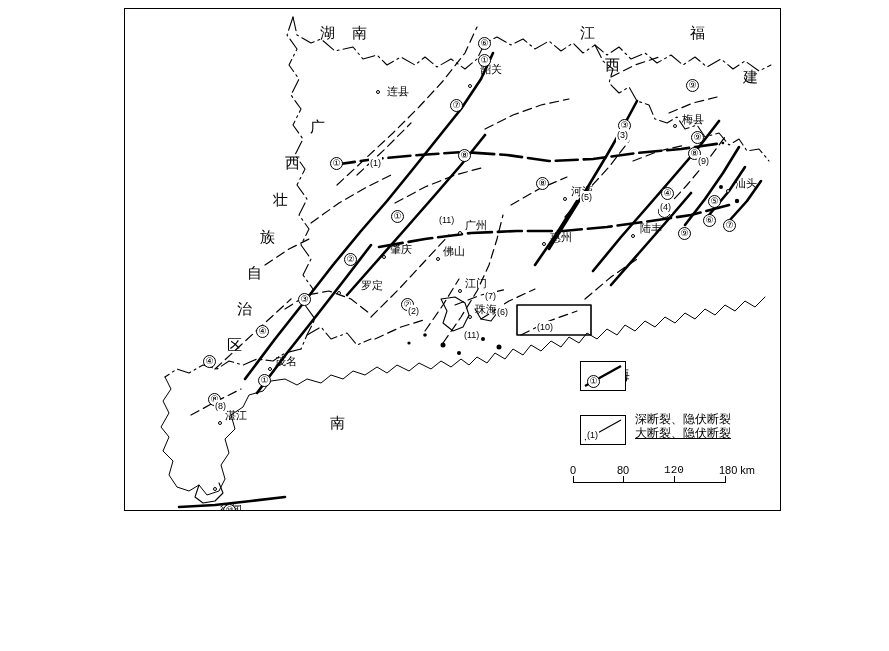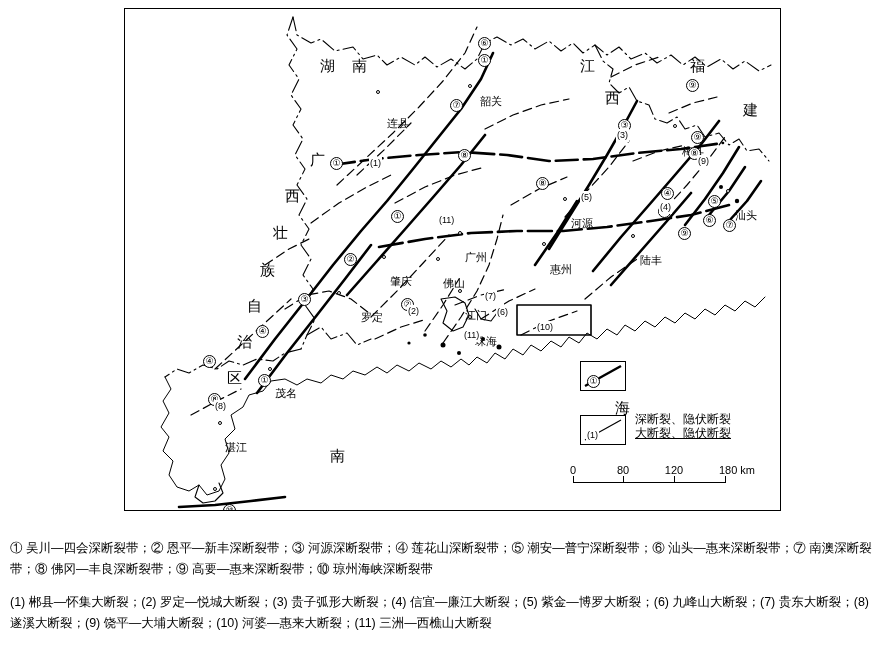--- a/index.html
+++ b/index.html
@@ -32,25 +32,24 @@
     overflow: hidden;
   }
   .map-svg {
     position: absolute;
     left: 0;
     top: 0;
   }
   
   .mlabel {
     position: absolute;
-    font-family: Liberation Sans, sans-serif;
+    font-family: Liberation Mono, monospace;
     color: #000;
     white-space: nowrap;
     line-height: 1;
-    margin-top: 31px;
   }
   .prov-name {
     font-size: 15px;
     letter-spacing: 1px;
   }
   .city-name {
     font-size: 11px;
   }
   .sea-name {
     font-size: 15px;
@@ -386,23 +385,21 @@
     </div>
 
     <div class="scale-wrap">
       <div class="scale-line"></div>
       <div class="scale-tick" style="left:8px;"></div>
       <div class="scale-tick" style="left:58px;"></div>
       <div class="scale-tick" style="left:109px;"></div>
       <div class="scale-tick" style="left:160px;"></div>
       <div class="scale-lbl" style="left:8px;">0</div>
       <div class="scale-lbl" style="left:58px;">80</div>
-      <div class="scale-lbl" style="left:109px;">120</div>
+      <div class="scale-lbl" style="left:109px;font-family:Liberation Mono, monospace;">120</div>
       <div class="scale-lbl" style="left:172px;">180 km</div>
     </div>
 
   </div>
 
   <div class="divider"></div>
-  <div class="caption" id="cap1">① 吴川—四会深断裂带；② 恩平—新丰深断裂带；③ 河源深断裂带；④ 莲花山深断裂带；⑤ 潮安—普宁深断裂带；⑥ 汕头—惠来深断裂带；⑦ 南澳深断裂带；⑧ 佛冈—丰良深断裂带；⑨ 高要—惠来深断裂带；⑩ 琼州海峡深断裂带</div>
-  <div class="caption" id="cap2">(1) 郴县—怀集大断裂；(2) 罗定—悦城大断裂；(3) 贵子弧形大断裂；(4) 信宜—廉江大断裂；(5) 紫金—博罗大断裂；(6) 九峰山大断裂；(7) 贵东大断裂；(8) 遂溪大断裂；(9) 饶平—大埔大断裂；(10) 河婆—惠来大断裂；(11) 三洲—西樵山大断裂</div>
 
 </div>
 
 </body></html>

